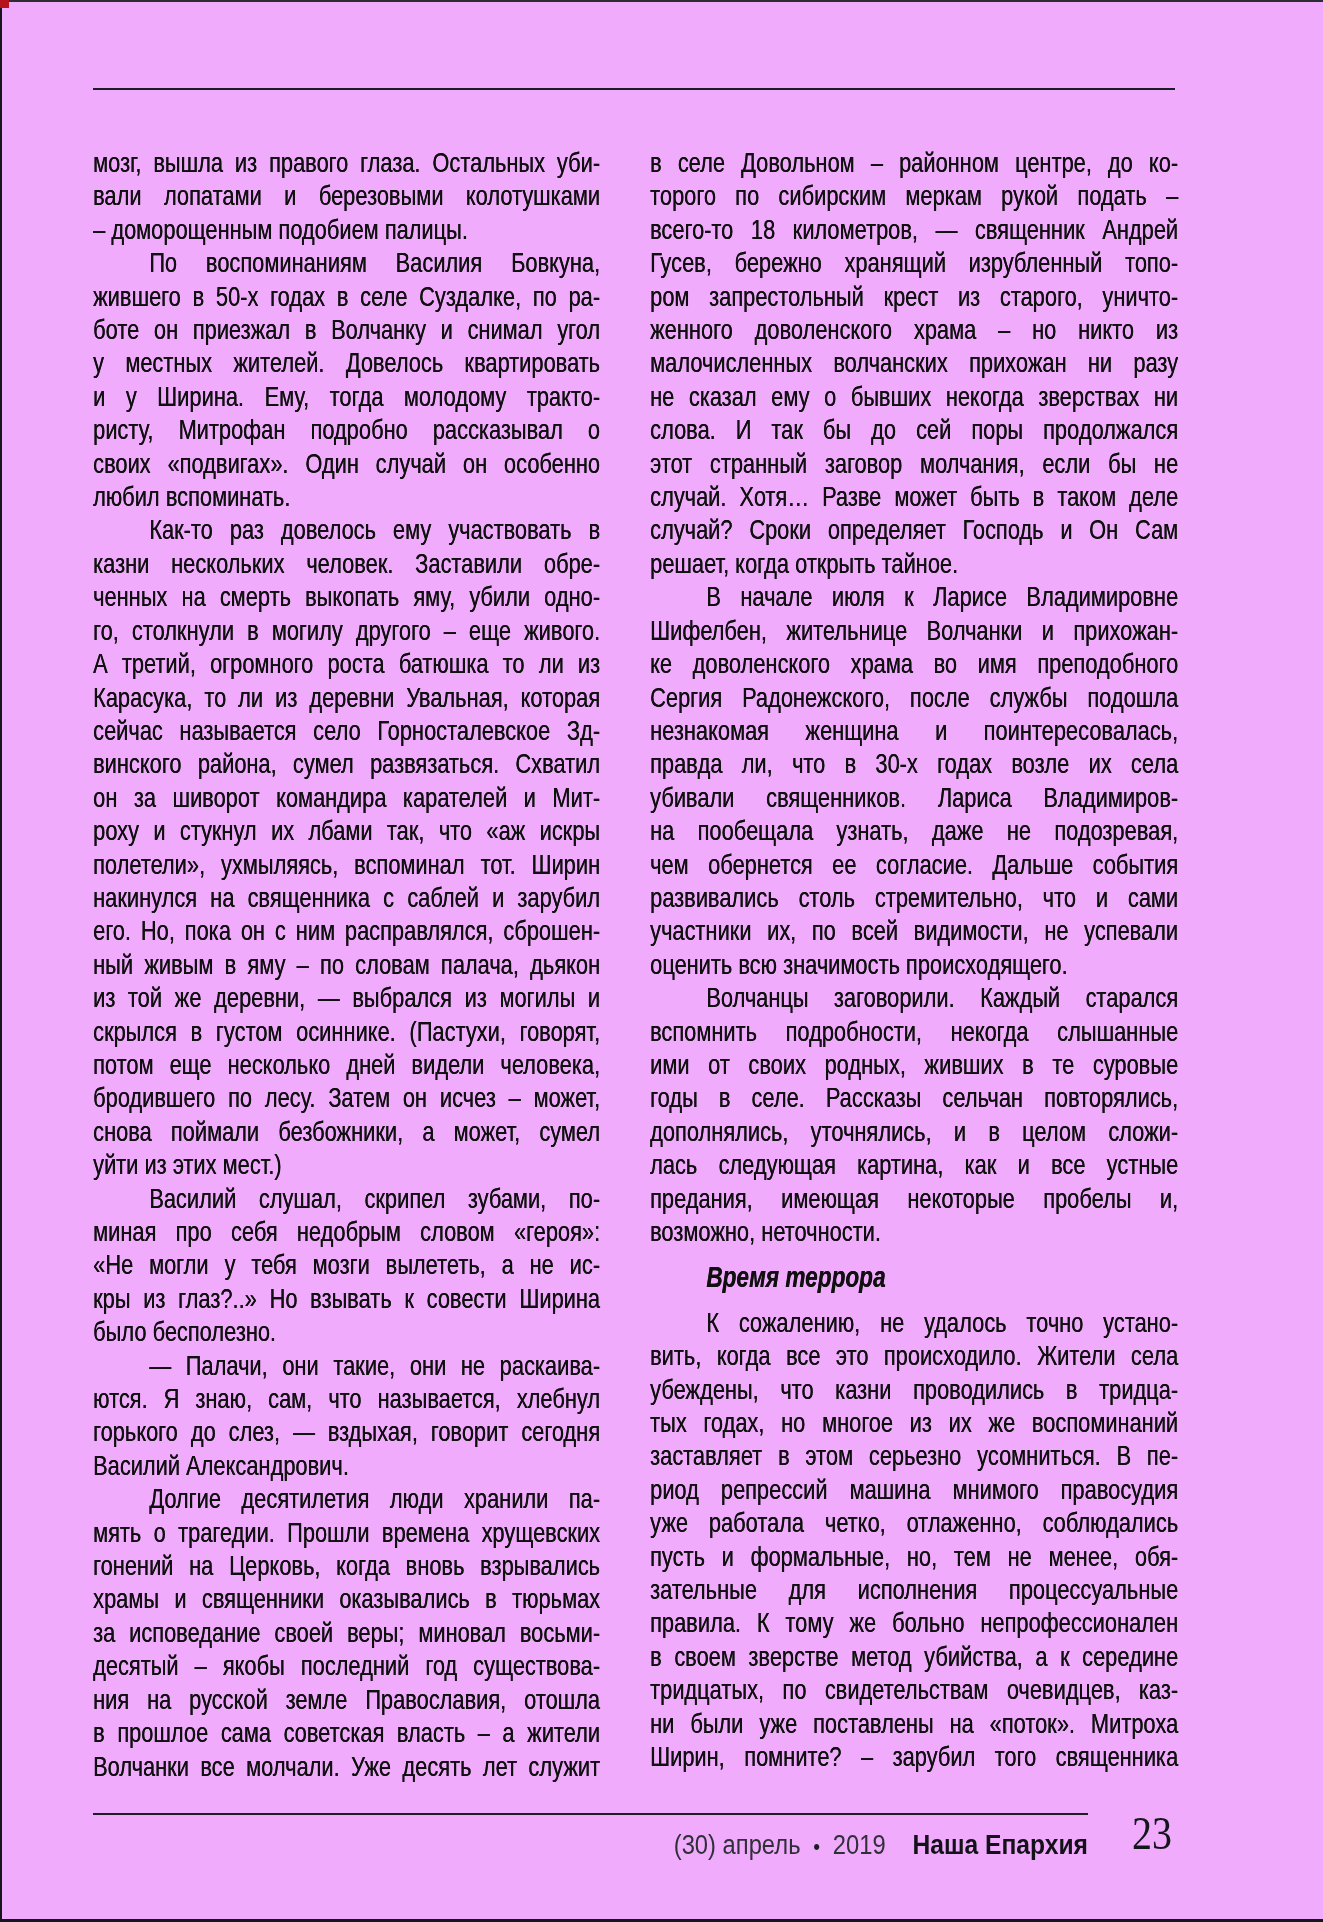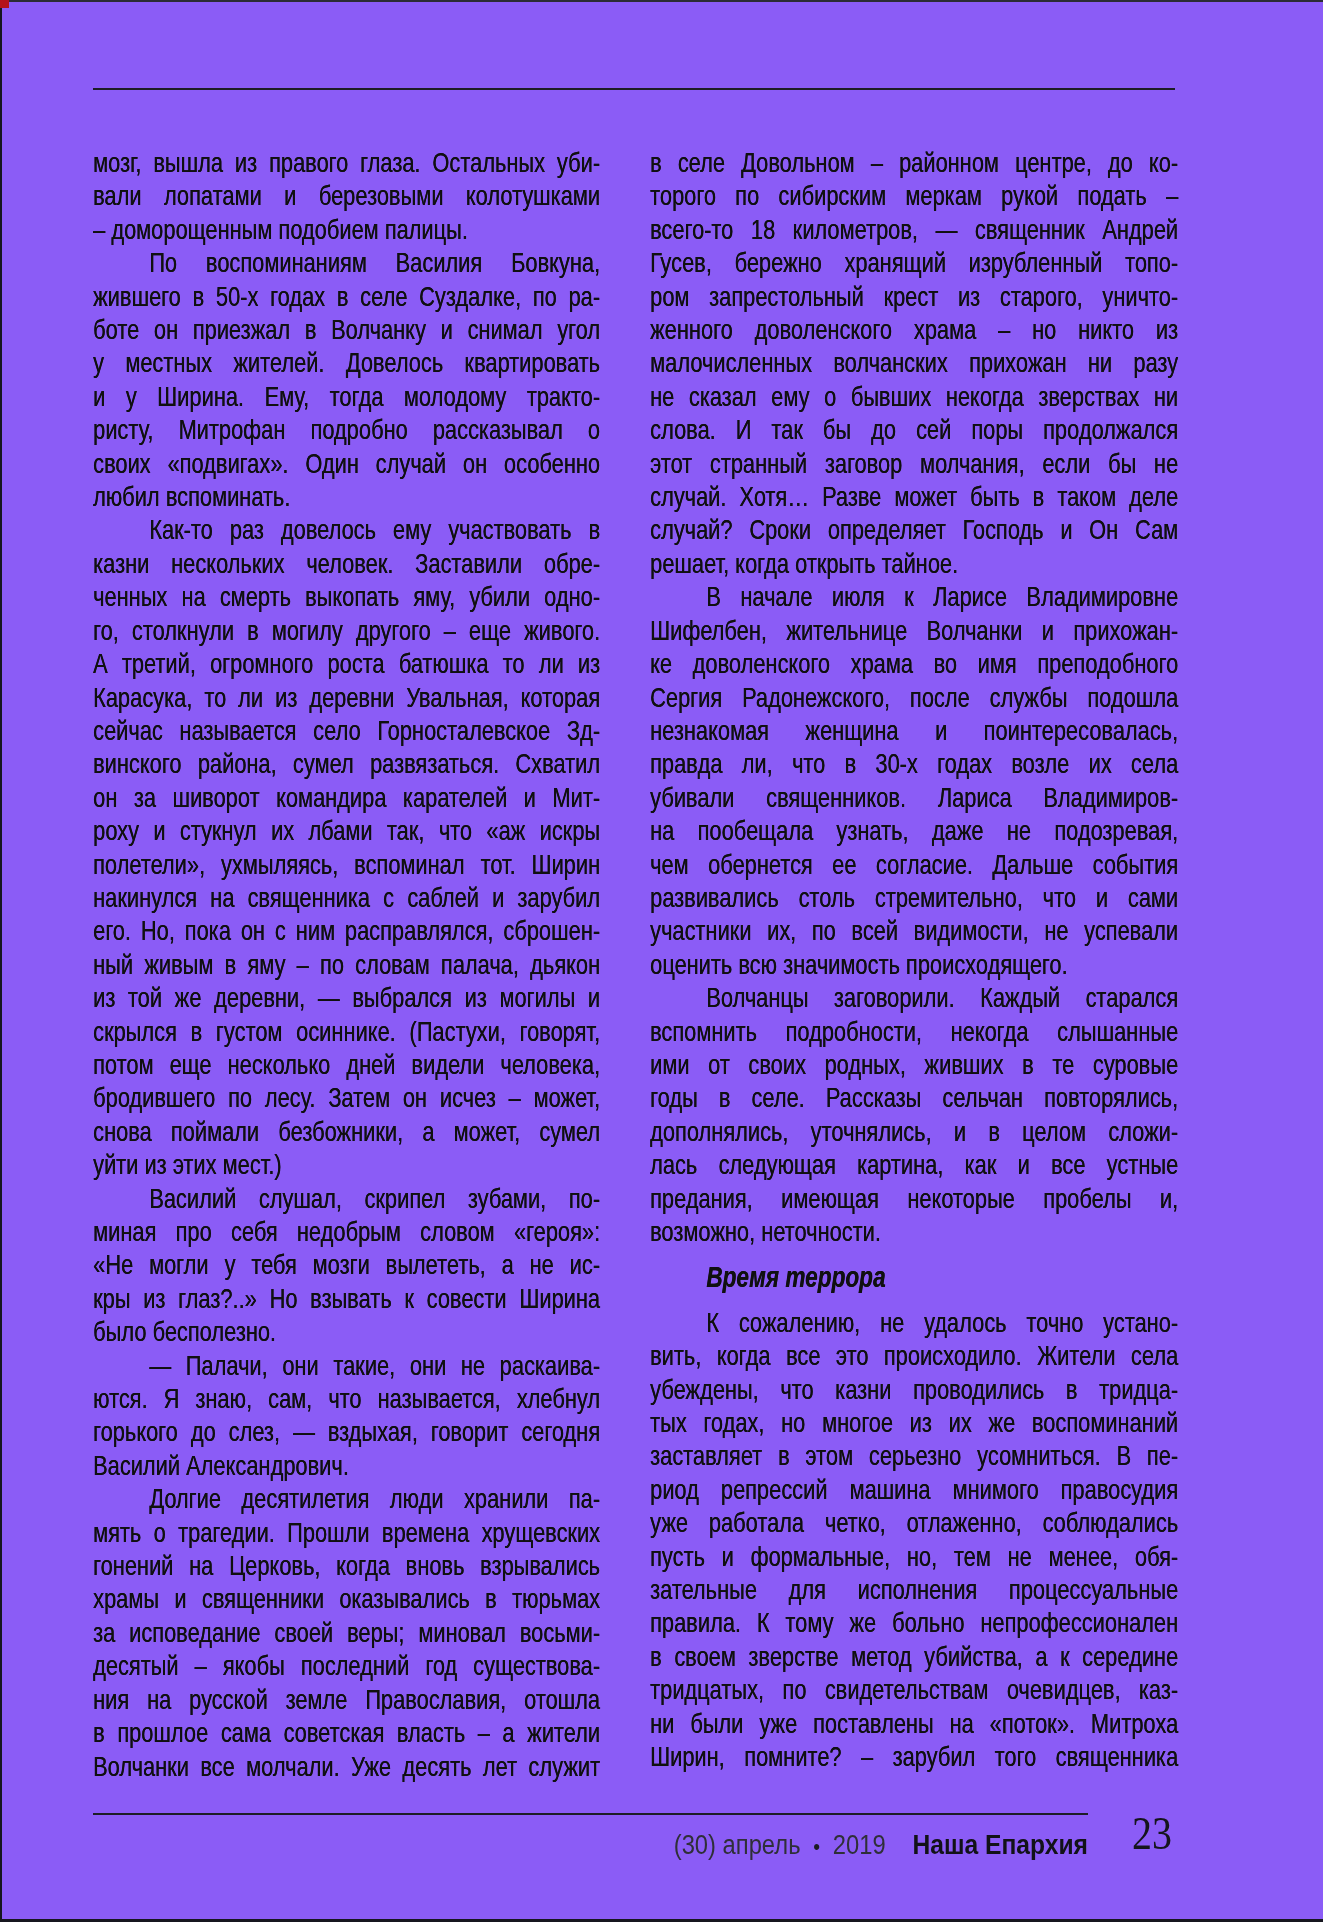--- a/index.html
+++ b/index.html
@@ -2,21 +2,21 @@
 <html lang="ru"><head>
 <meta charset="utf-8">
 <style>
   html, body { margin: 0; padding: 0; }
   body { font-family: "Liberation Sans", "DejaVu Sans", sans-serif; }
 
   #page {
     position: relative;
     width: 1323px;
     height: 1922px;
-    background: #8b5cf6;
+    background: #f0abfc;
     overflow: hidden;
     color: #121212;
   }
 
   
   .edge-left   { position: absolute; left: 0; top: 0; width: 2px; height: 100%; background: #16161f; }
   .edge-bottom { position: absolute; left: 0; bottom: 0; width: 100%; height: 3px; background: #16161f; }
   .edge-top    { position: absolute; left: 0; top: 0; width: 100%; height: 2px; background: #2c2c35; }
   .corner-red  { position: absolute; left: 0; top: 0; width: 9px; height: 8px; background: #b5121b; }
 

